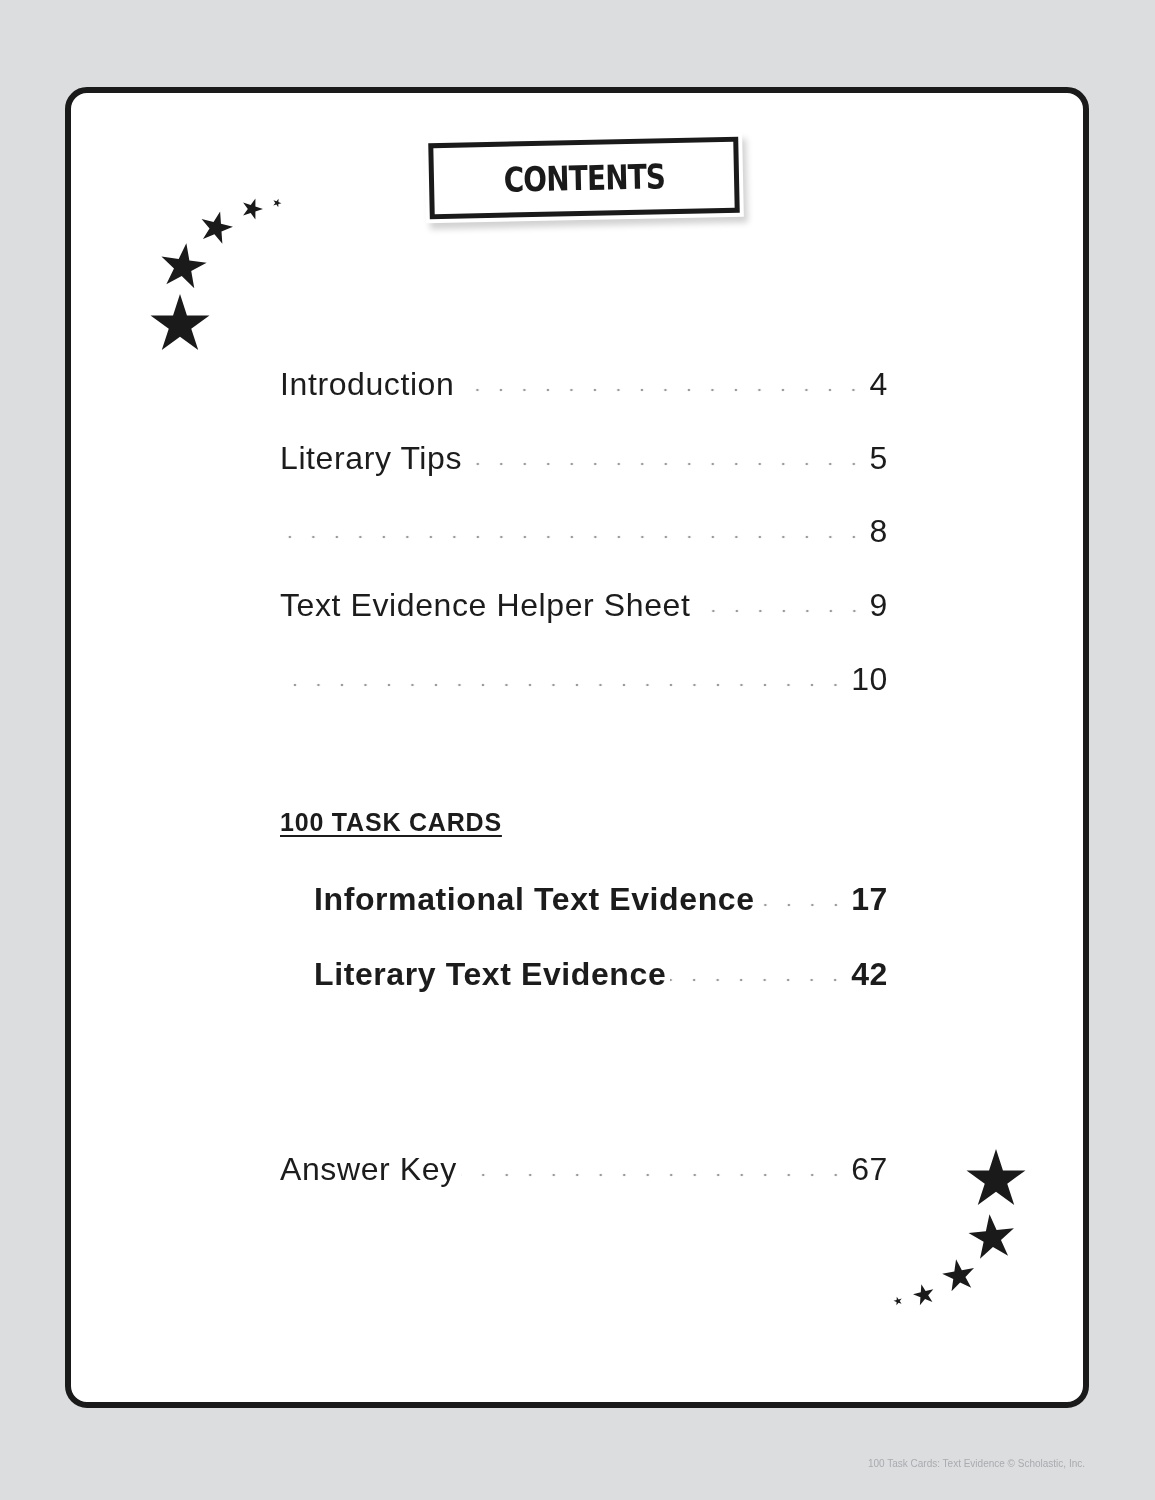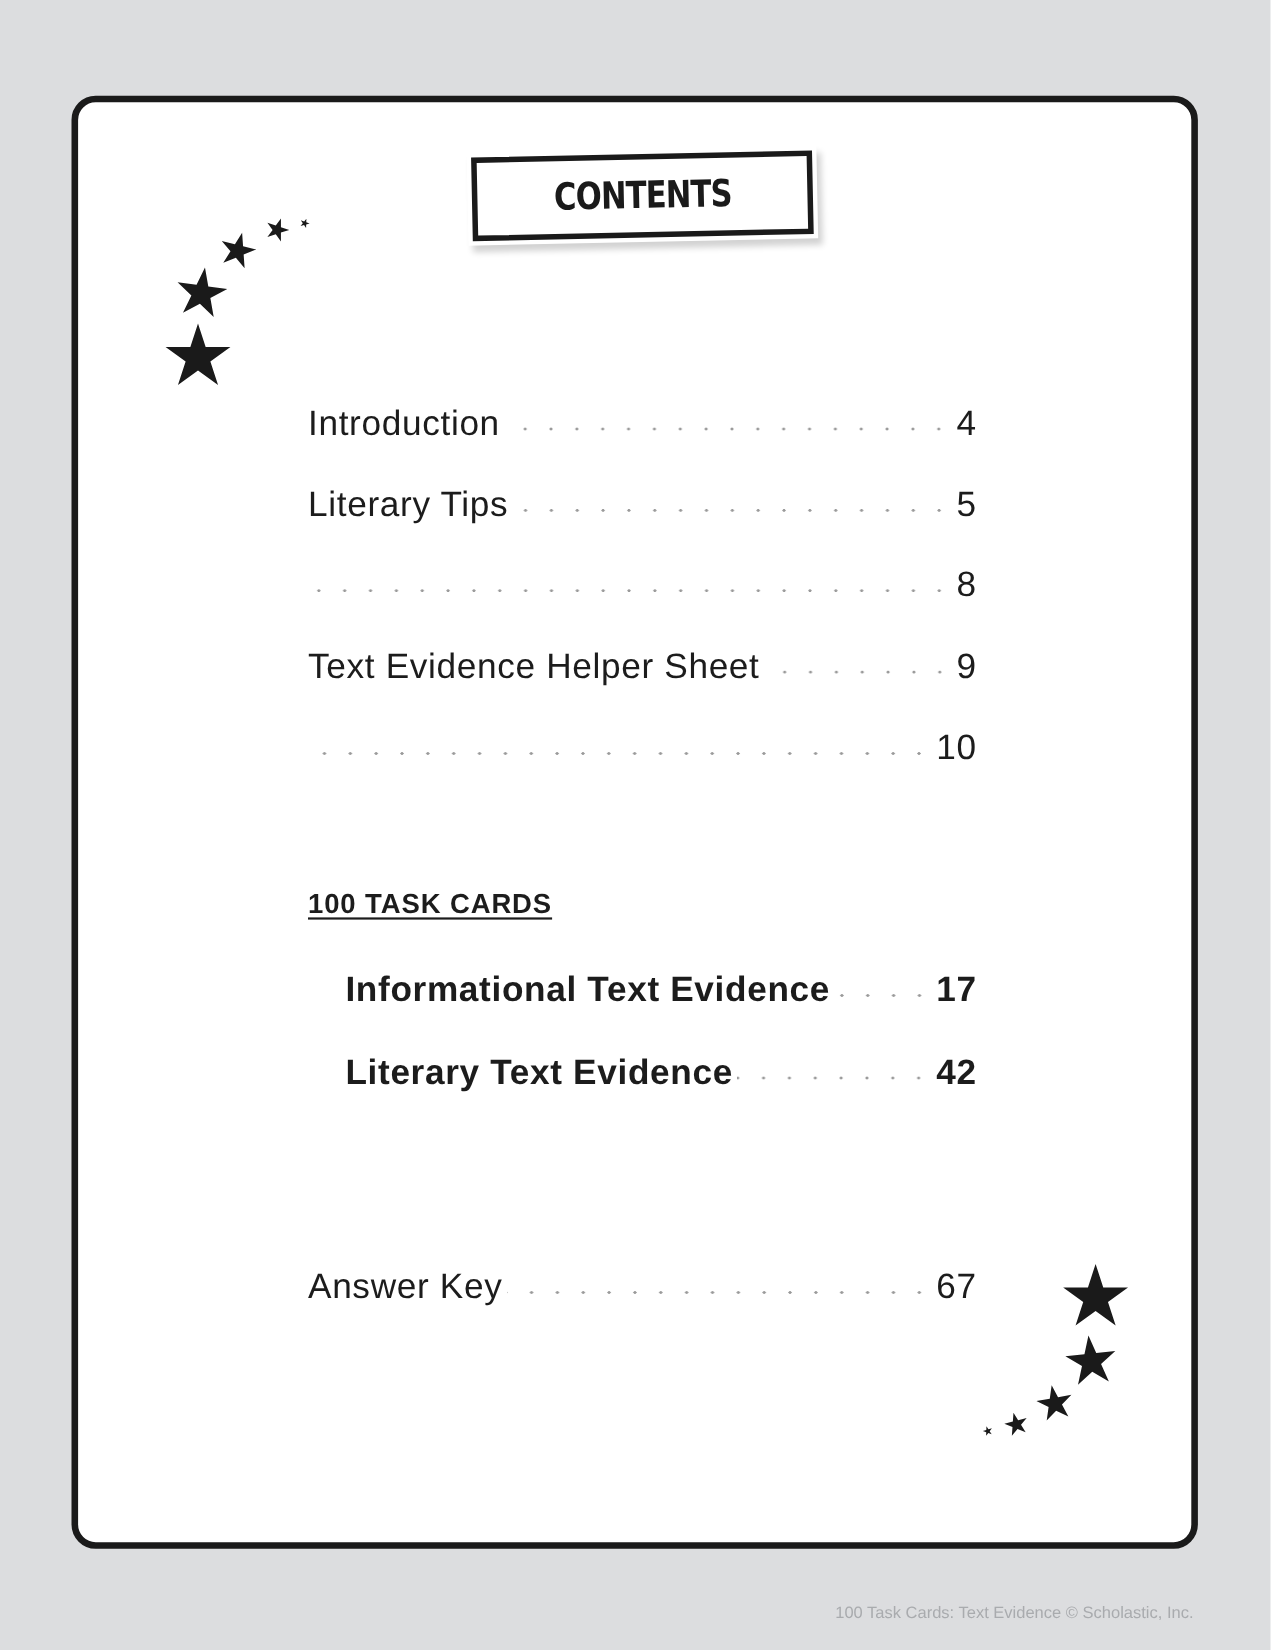--- a/index.html
+++ b/index.html
@@ -71,21 +71,21 @@
     font-size: 25px;
     font-weight: bold;
     letter-spacing: 0.8px;
     text-decoration: underline;
     text-underline-offset: 4px;
     text-decoration-thickness: 1.5px;
   }
   .footer {
     position: absolute;
     right: 70px; top: 1458px;
-    font-size: 15px;
+    font-size: 10px;
     color: #a9abae;
   }
 </style>
 </head>
 <body>
 
 <div class="page-frame"></div>
 
 <div class="title-box-wrap">
   <div class="title-box">

